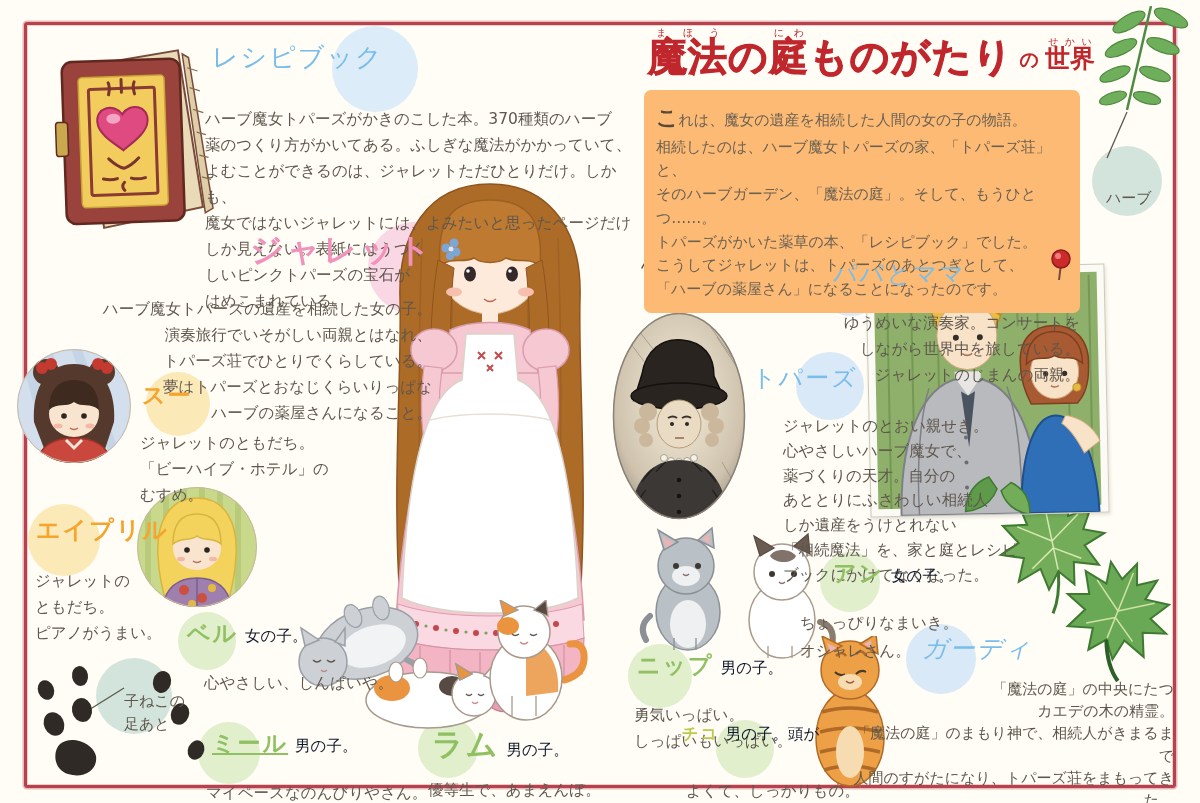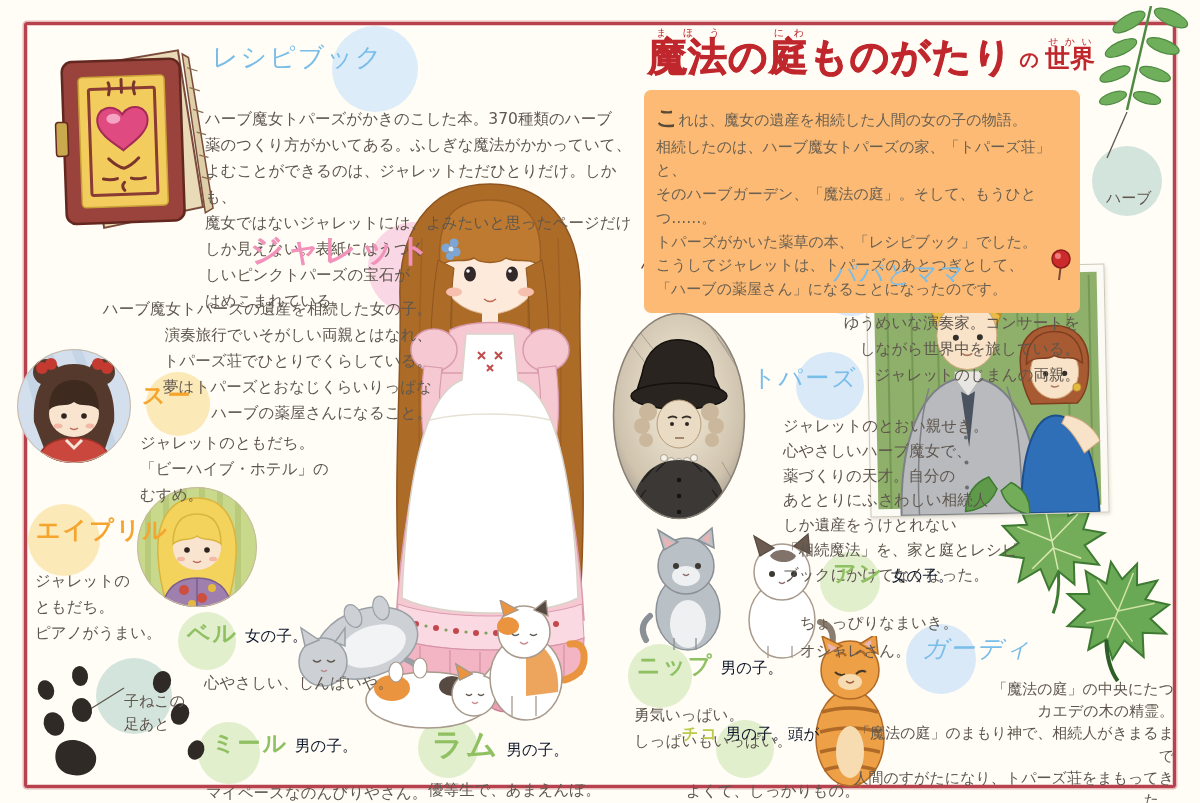--- a/index.html
+++ b/index.html
@@ -175,21 +175,21 @@
   </svg>
   <div class="round-bg" style="left:96px;top:658px;width:76px;height:76px;background:#d3e4dc;"></div>
   <svg class="abs" style="left:88px;top:686px;z-index:3;" width="38" height="24" viewBox="0 0 38 24">
     <line x1="36" y1="2" x2="4" y2="22" stroke="#5f574e" stroke-width="1.3"></line>
   </svg>
   <div class="txt" style="left:124px;top:668px;font-size:15px;line-height:1.55;">子ねこの
 足あと</div>
 
   <div class="round-bg" style="left:198px;top:722px;width:62px;height:62px;background:#e1efcd;"></div>
   <div class="hline" style="left:212px;top:728px;">
-    <span class="h-green" style="font-size:23px;">ミール</span>
+    <span class="h-green" style="font-size:23px;text-decoration:underline;">ミール</span>
     <span class="tag">男の子。</span>
   </div>
   <div class="txt" style="left:206px;top:758px;">マイペースなのんびりやさん。</div>
 
   <div class="round-bg" style="left:418px;top:718px;width:60px;height:60px;background:#e1efcd;"></div>
   <div class="hline" style="left:432px;top:724px;">
     <span class="h-green" style="font-size:31px;text-align:right;">ラム</span>
     <span class="tag">男の子。</span>
   </div>
   <div class="txt" style="left:428px;top:755px;">優等生で、あまえんぼ。</div>

